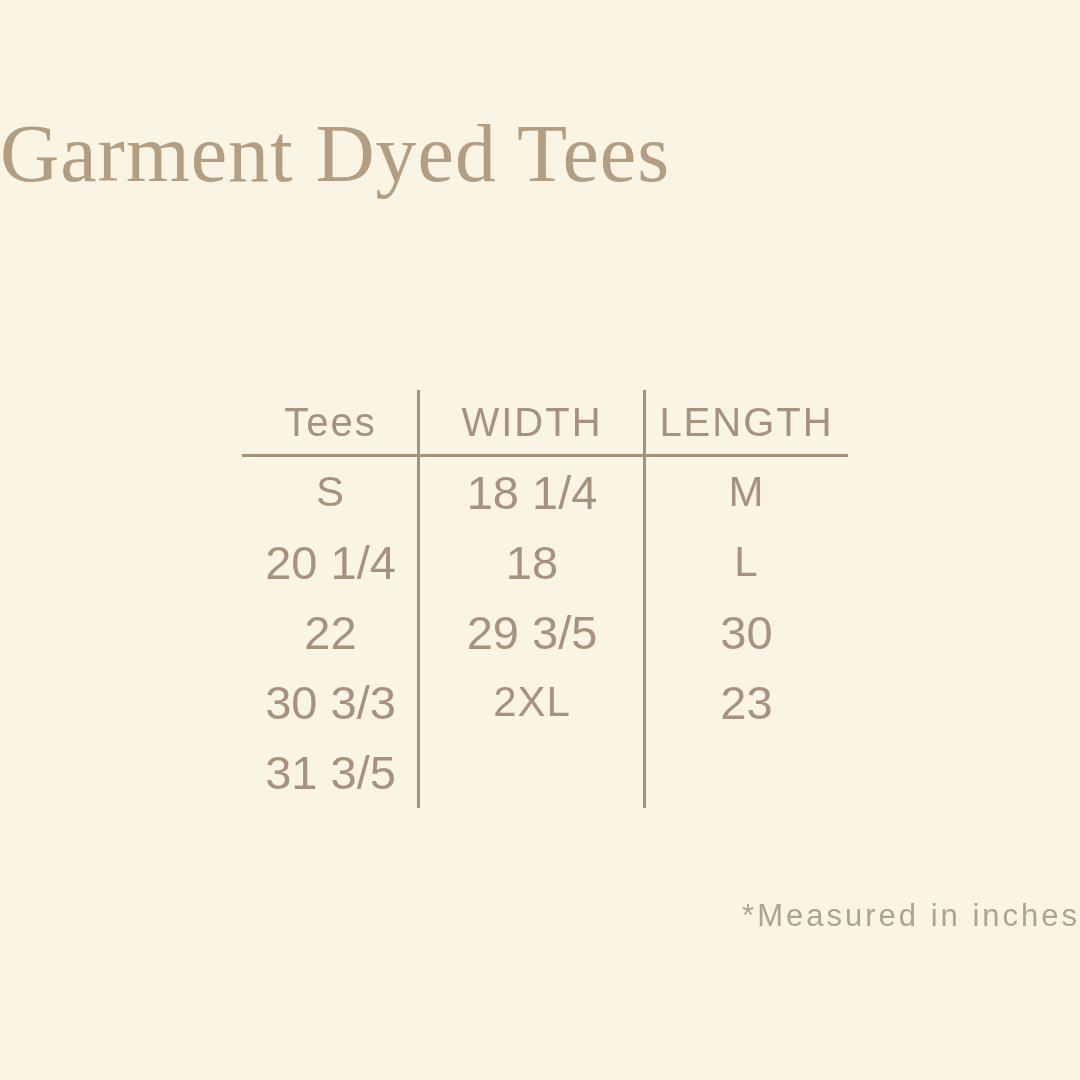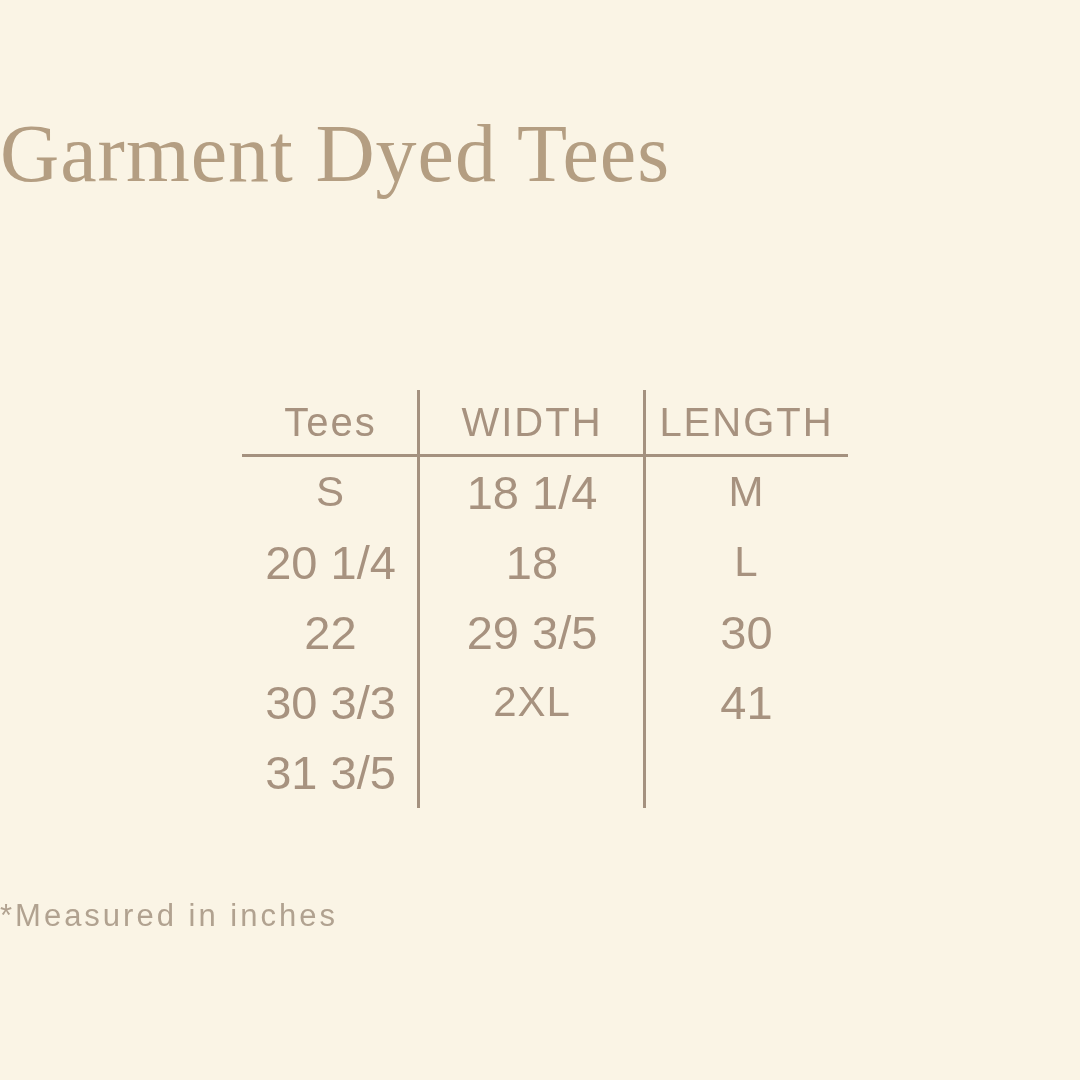--- a/index.html
+++ b/index.html
@@ -78,21 +78,21 @@
     font-weight: 300;
   }
   .td { text-align: center; }
   .td.size-label { font-size: 42px; letter-spacing: 1px; }
   
   .footnote {
     position: absolute;
     top: 898px;
     left: 0;
     width: 1080px;
-    text-align: left;
+    text-align: right;
     font-size: 31px;
     font-weight: 300;
     letter-spacing: 3px;
     color: #b1a290;
   }
 </style>
 </head>
 <body>
 
 <div class="canvas">
@@ -123,21 +123,21 @@
       <div class="td">18</div>
 
       <div class="td size-label">L</div>
       <div class="td">22</div>
       <div class="td">29 3/5</div>
 
       <div class="td">30</div>
       <div class="td">30 3/3</div>
 
       <div class="td size-label">2XL</div>
-      <div class="td">41</div>
+      <div class="td">23</div>
       <div class="td">31 3/5</div>
 
     </div>
   </section>
 
   <footer class="footnote">*Measured in inches</footer>
 
 </div>
 
 </body></html>

